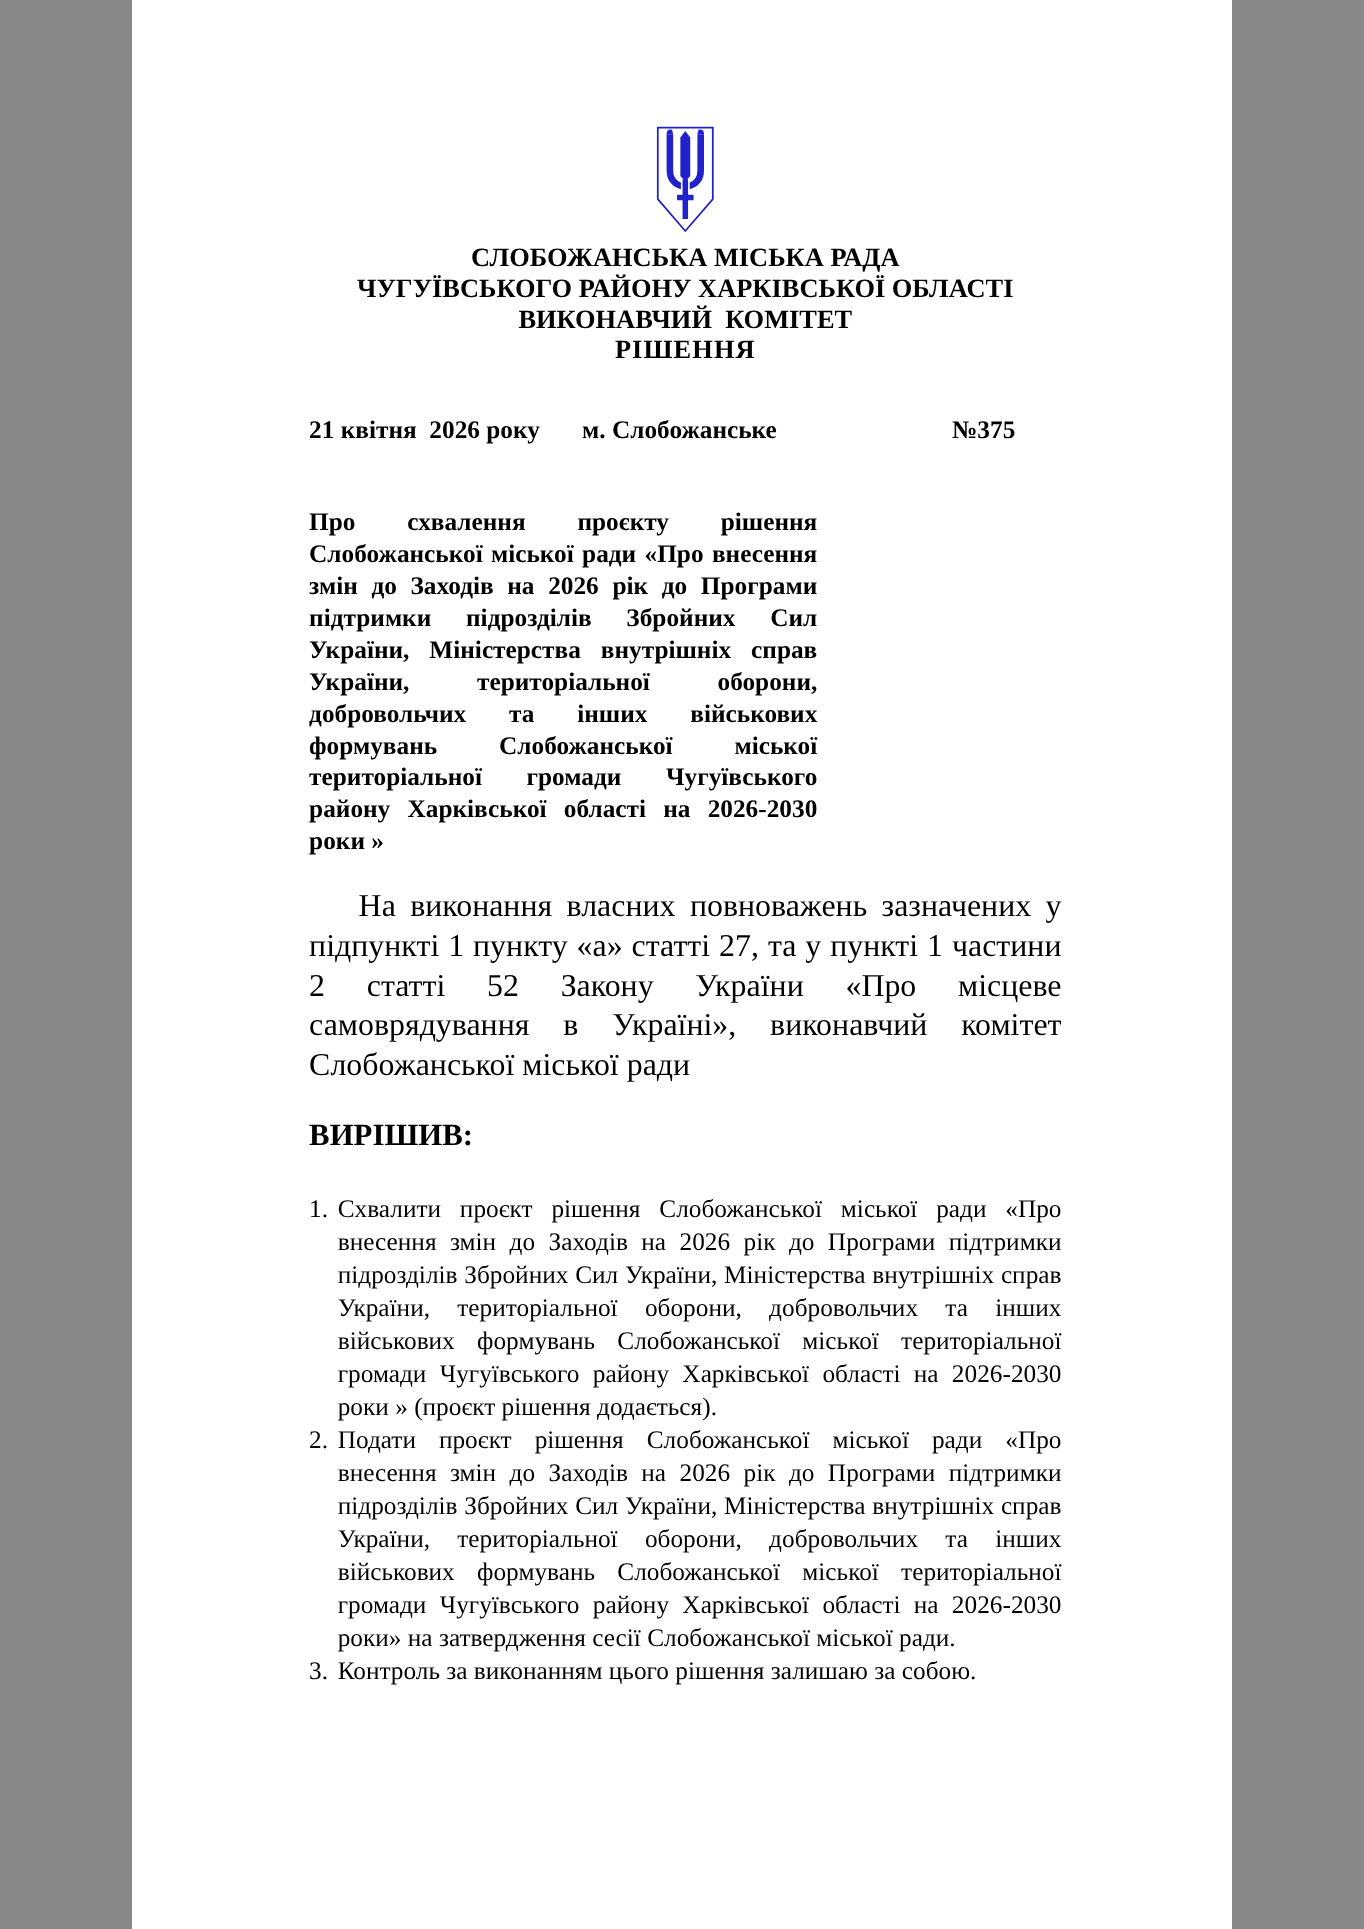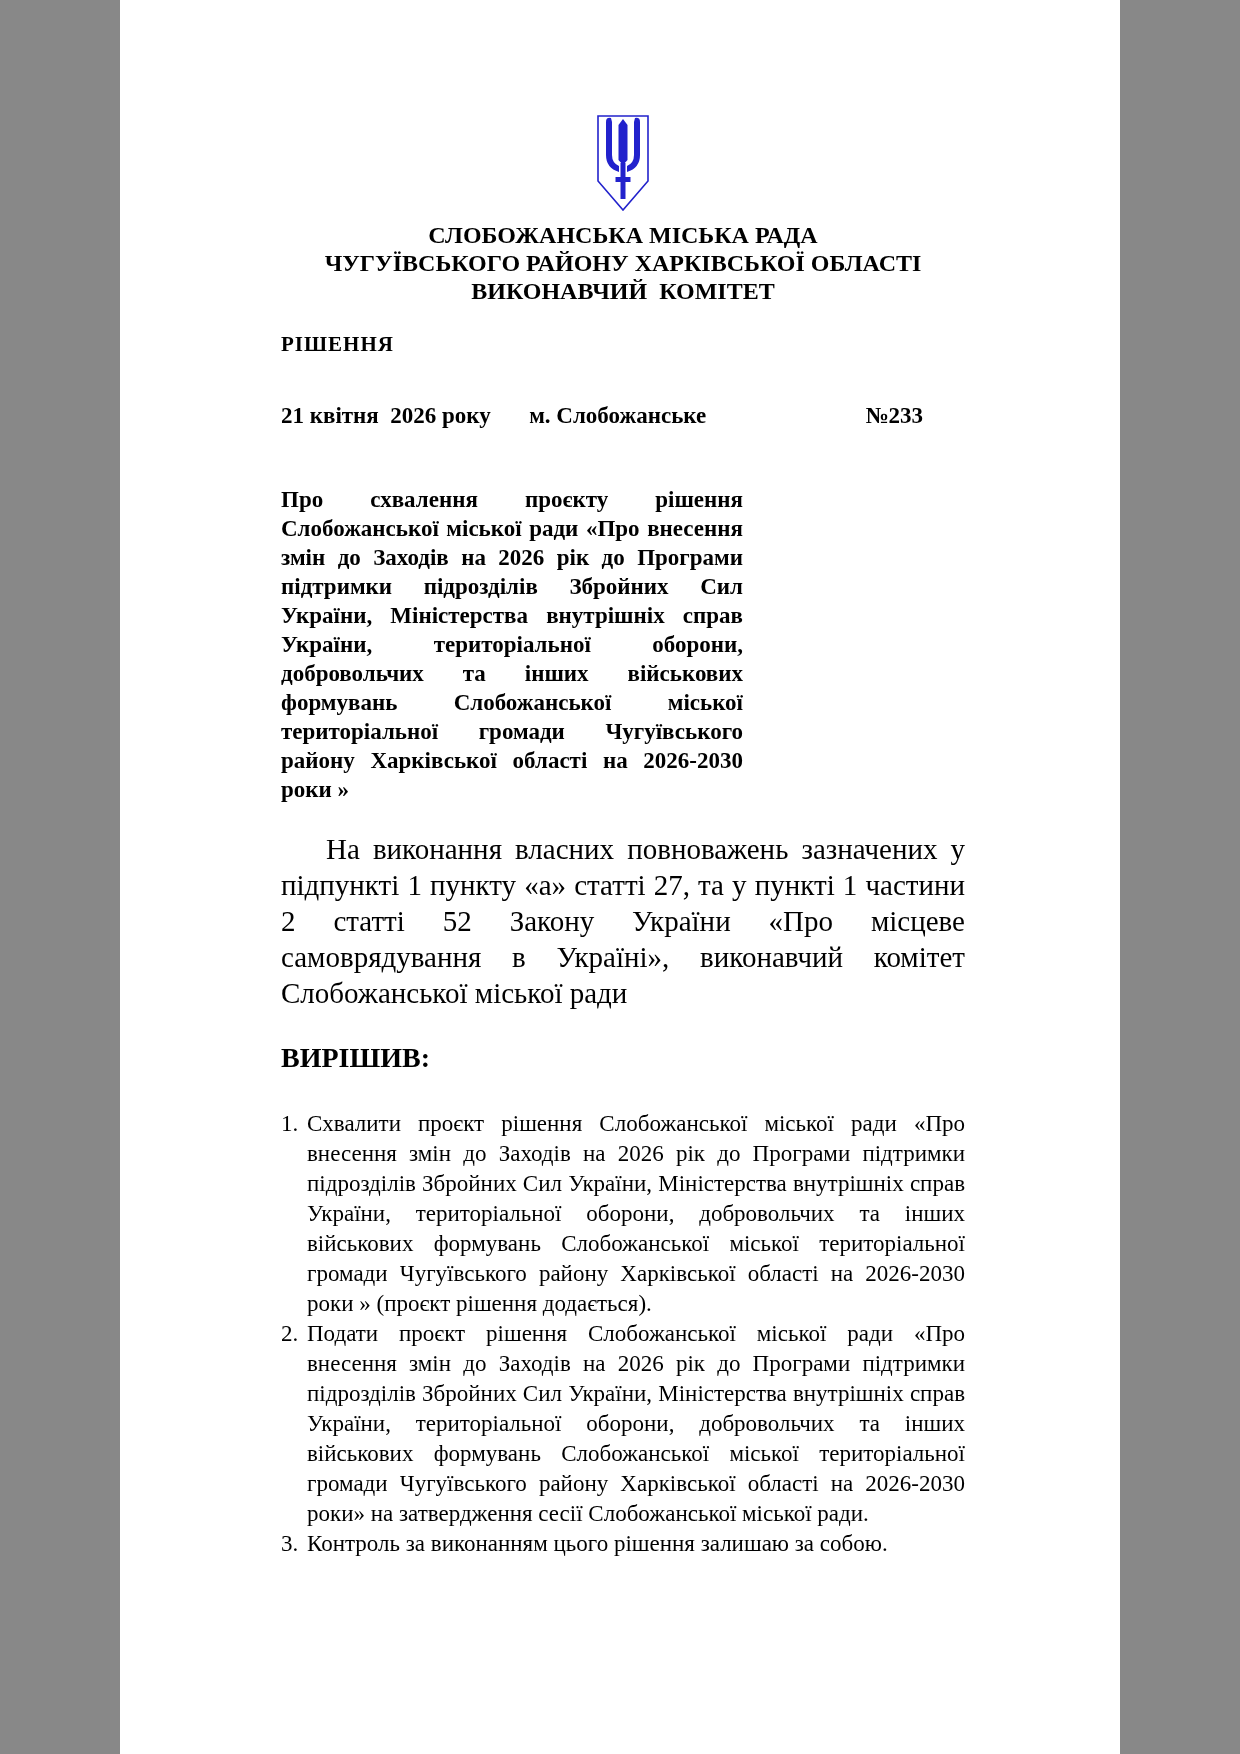--- a/index.html
+++ b/index.html
@@ -25,24 +25,23 @@
   }
   .emblem-wrap svg { height: 100px; width: 66px; }
   .org-line {
     text-align: center;
     font-weight: bold;
     font-size: 24px;
     line-height: 28px;
     white-space: pre-wrap;
   }
   .doc-type {
-    text-align: left;
+    text-align: center;
     font-weight: bold;
-    font-size: 21px;
-    margin-top: 27px;
+    font-size: 24px;
     letter-spacing: 1px;
   }
   .meta-row {
     position: relative;
     margin-top: 46px;
     font-weight: bold;
     font-size: 23px;
     height: 30px;
     white-space: pre-wrap;
   }
@@ -121,21 +120,21 @@
 
   <div class="org-line">СЛОБОЖАНСЬКА МІСЬКА РАДА</div>
   <div class="org-line">ЧУГУЇВСЬКОГО РАЙОНУ ХАРКІВСЬКОЇ ОБЛАСТІ</div>
   <div class="org-line">ВИКОНАВЧИЙ  КОМІТЕТ</div>
 
   <div class="doc-type">РІШЕННЯ</div>
 
   <div class="meta-row">
     <span class="meta-date">21 квітня  2026 року</span>
     <span class="meta-place">м. Слобожанське</span>
-    <span class="meta-number">№233</span>
+    <span class="meta-number">№375</span>
   </div>
 
   <p class="subject">Про схвалення  проєкту рішення Слобожанської міської ради  «Про внесення змін до Заходів на 2026 рік до Програми підтримки підрозділів Збройних Сил України, Міністерства внутрішніх справ України, територіальної оборони, добровольчих та інших військових формувань Слобожанської міської територіальної громади Чугуївського району Харківської області на 2026-2030 роки »</p>
 
   <p class="intro">На виконання власних повноважень зазначених у підпункті 1 пункту «а» статті 27, та  у пункті 1 частини 2 статті 52 Закону України «Про місцеве самоврядування в Україні», виконавчий комітет Слобожанської міської ради</p>
 
   <div class="resolved">ВИРІШИВ:</div>
 
   <div class="res-list">
 

